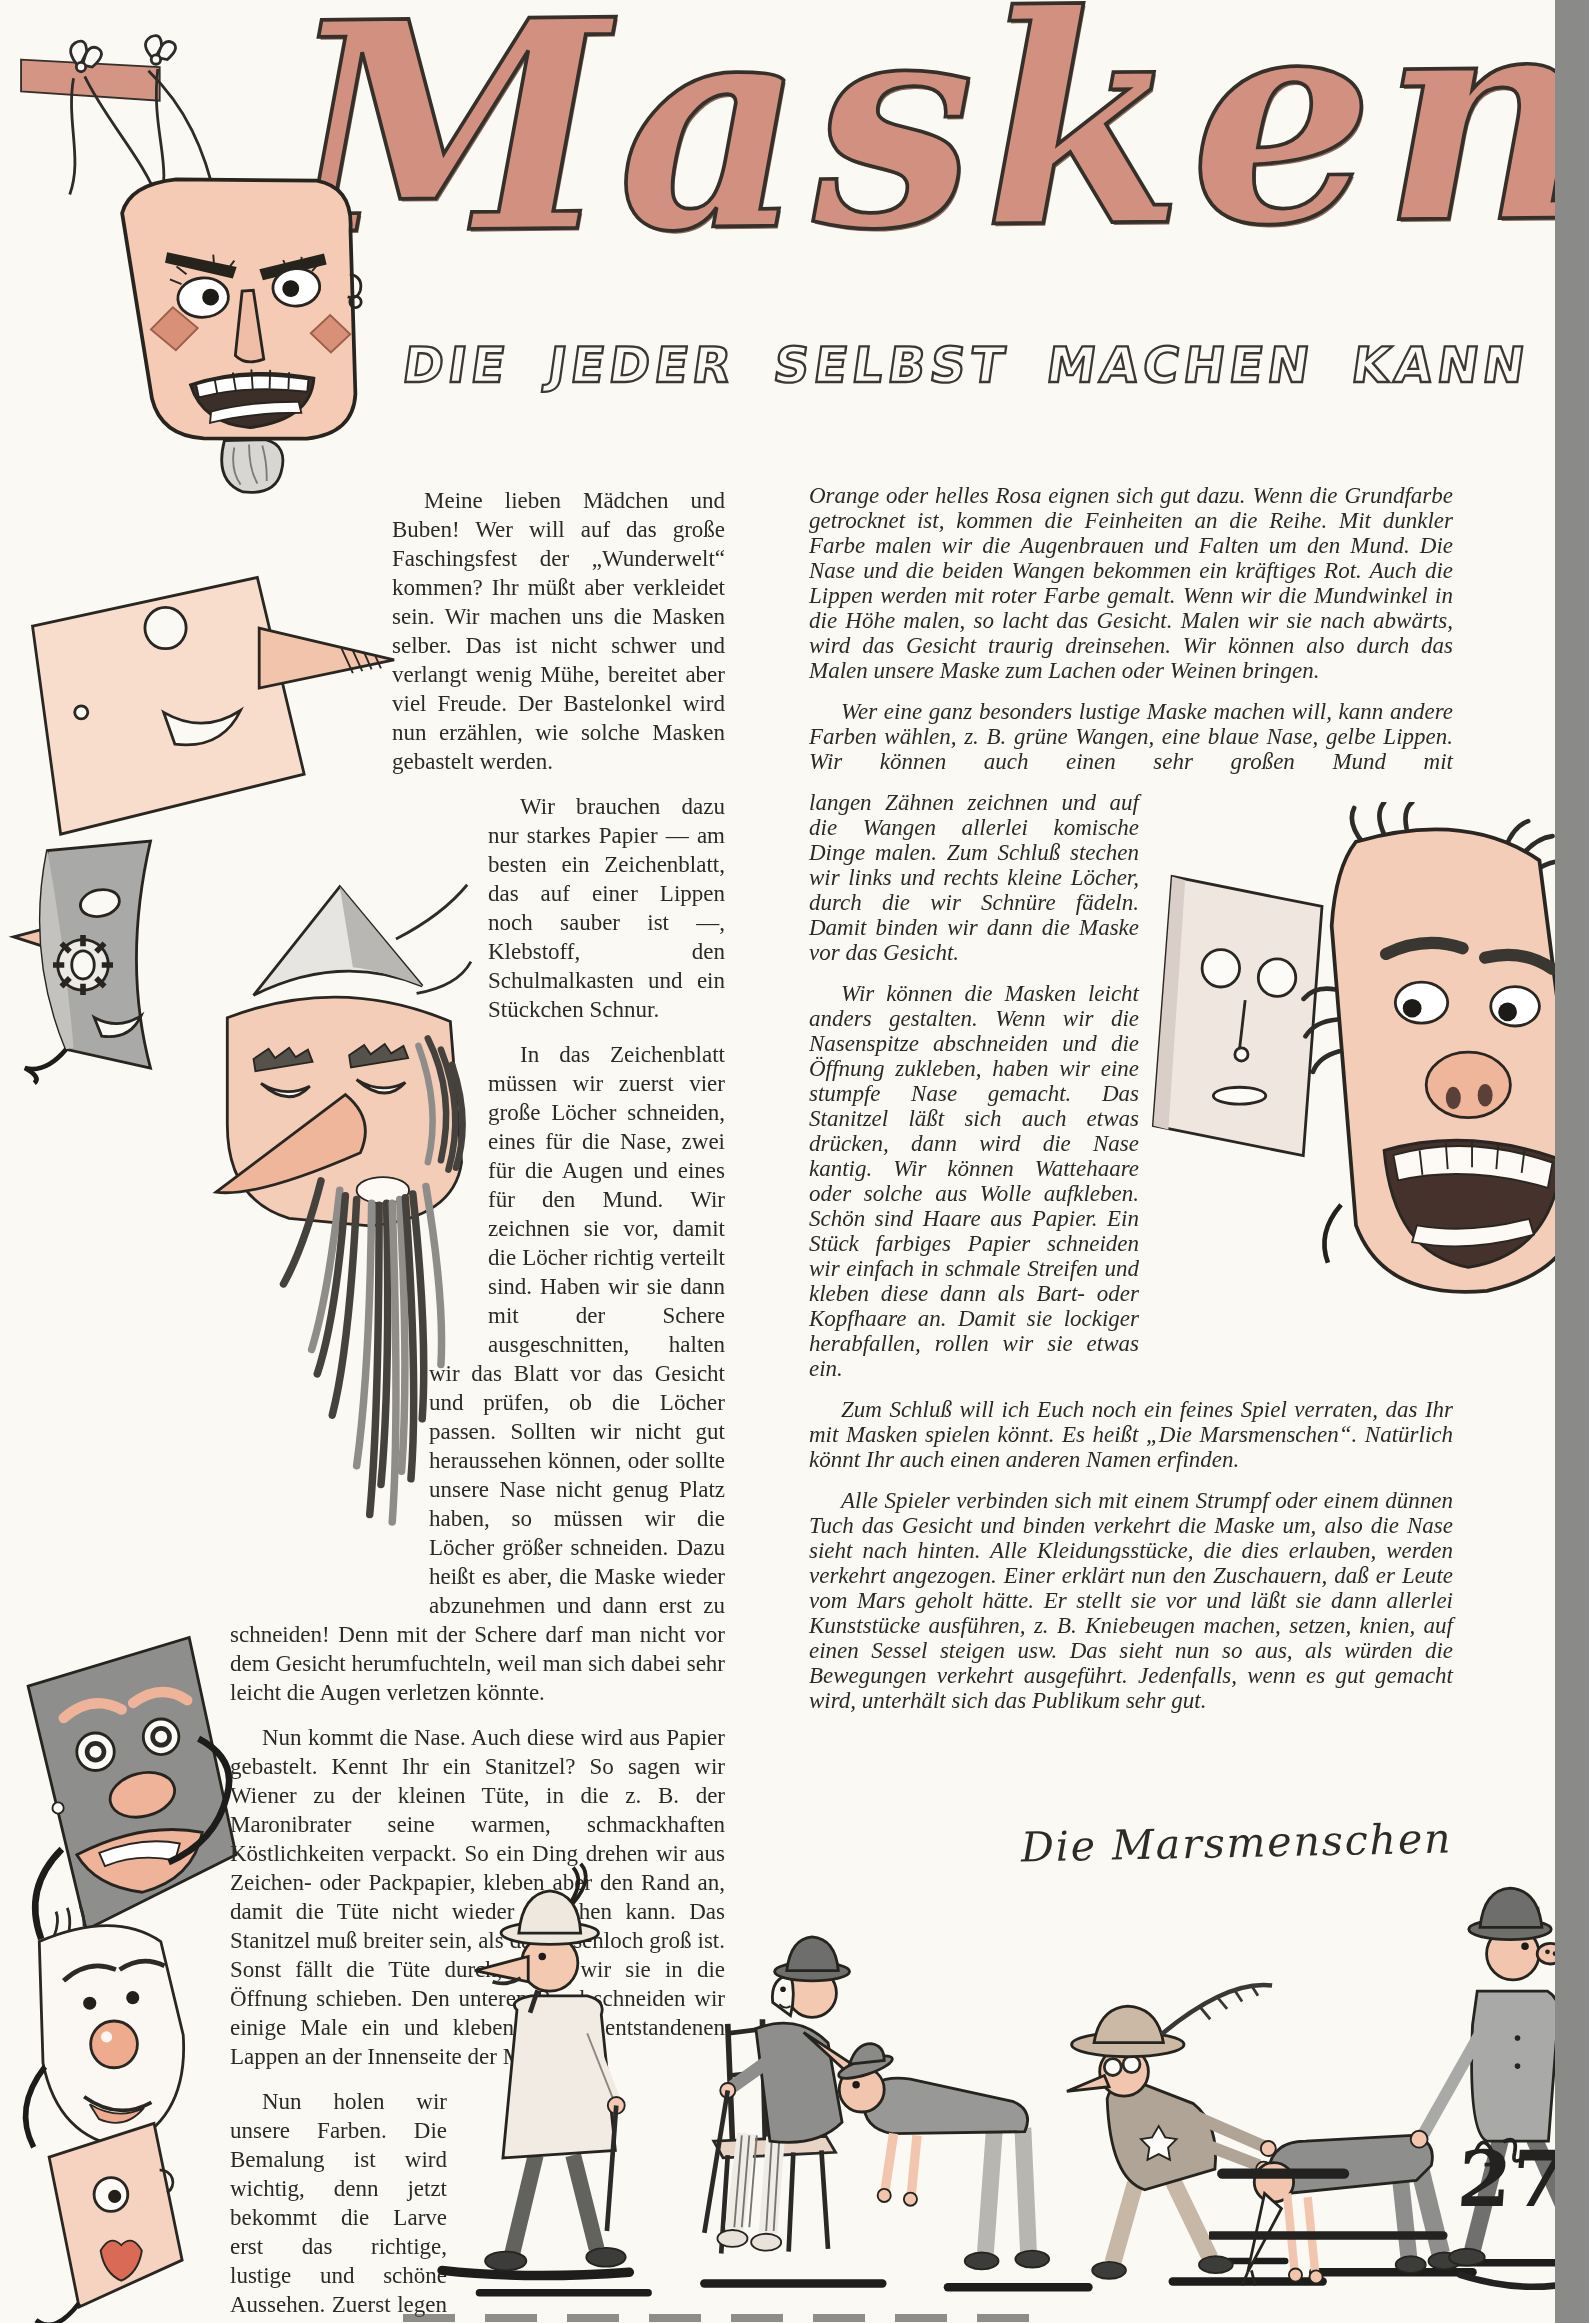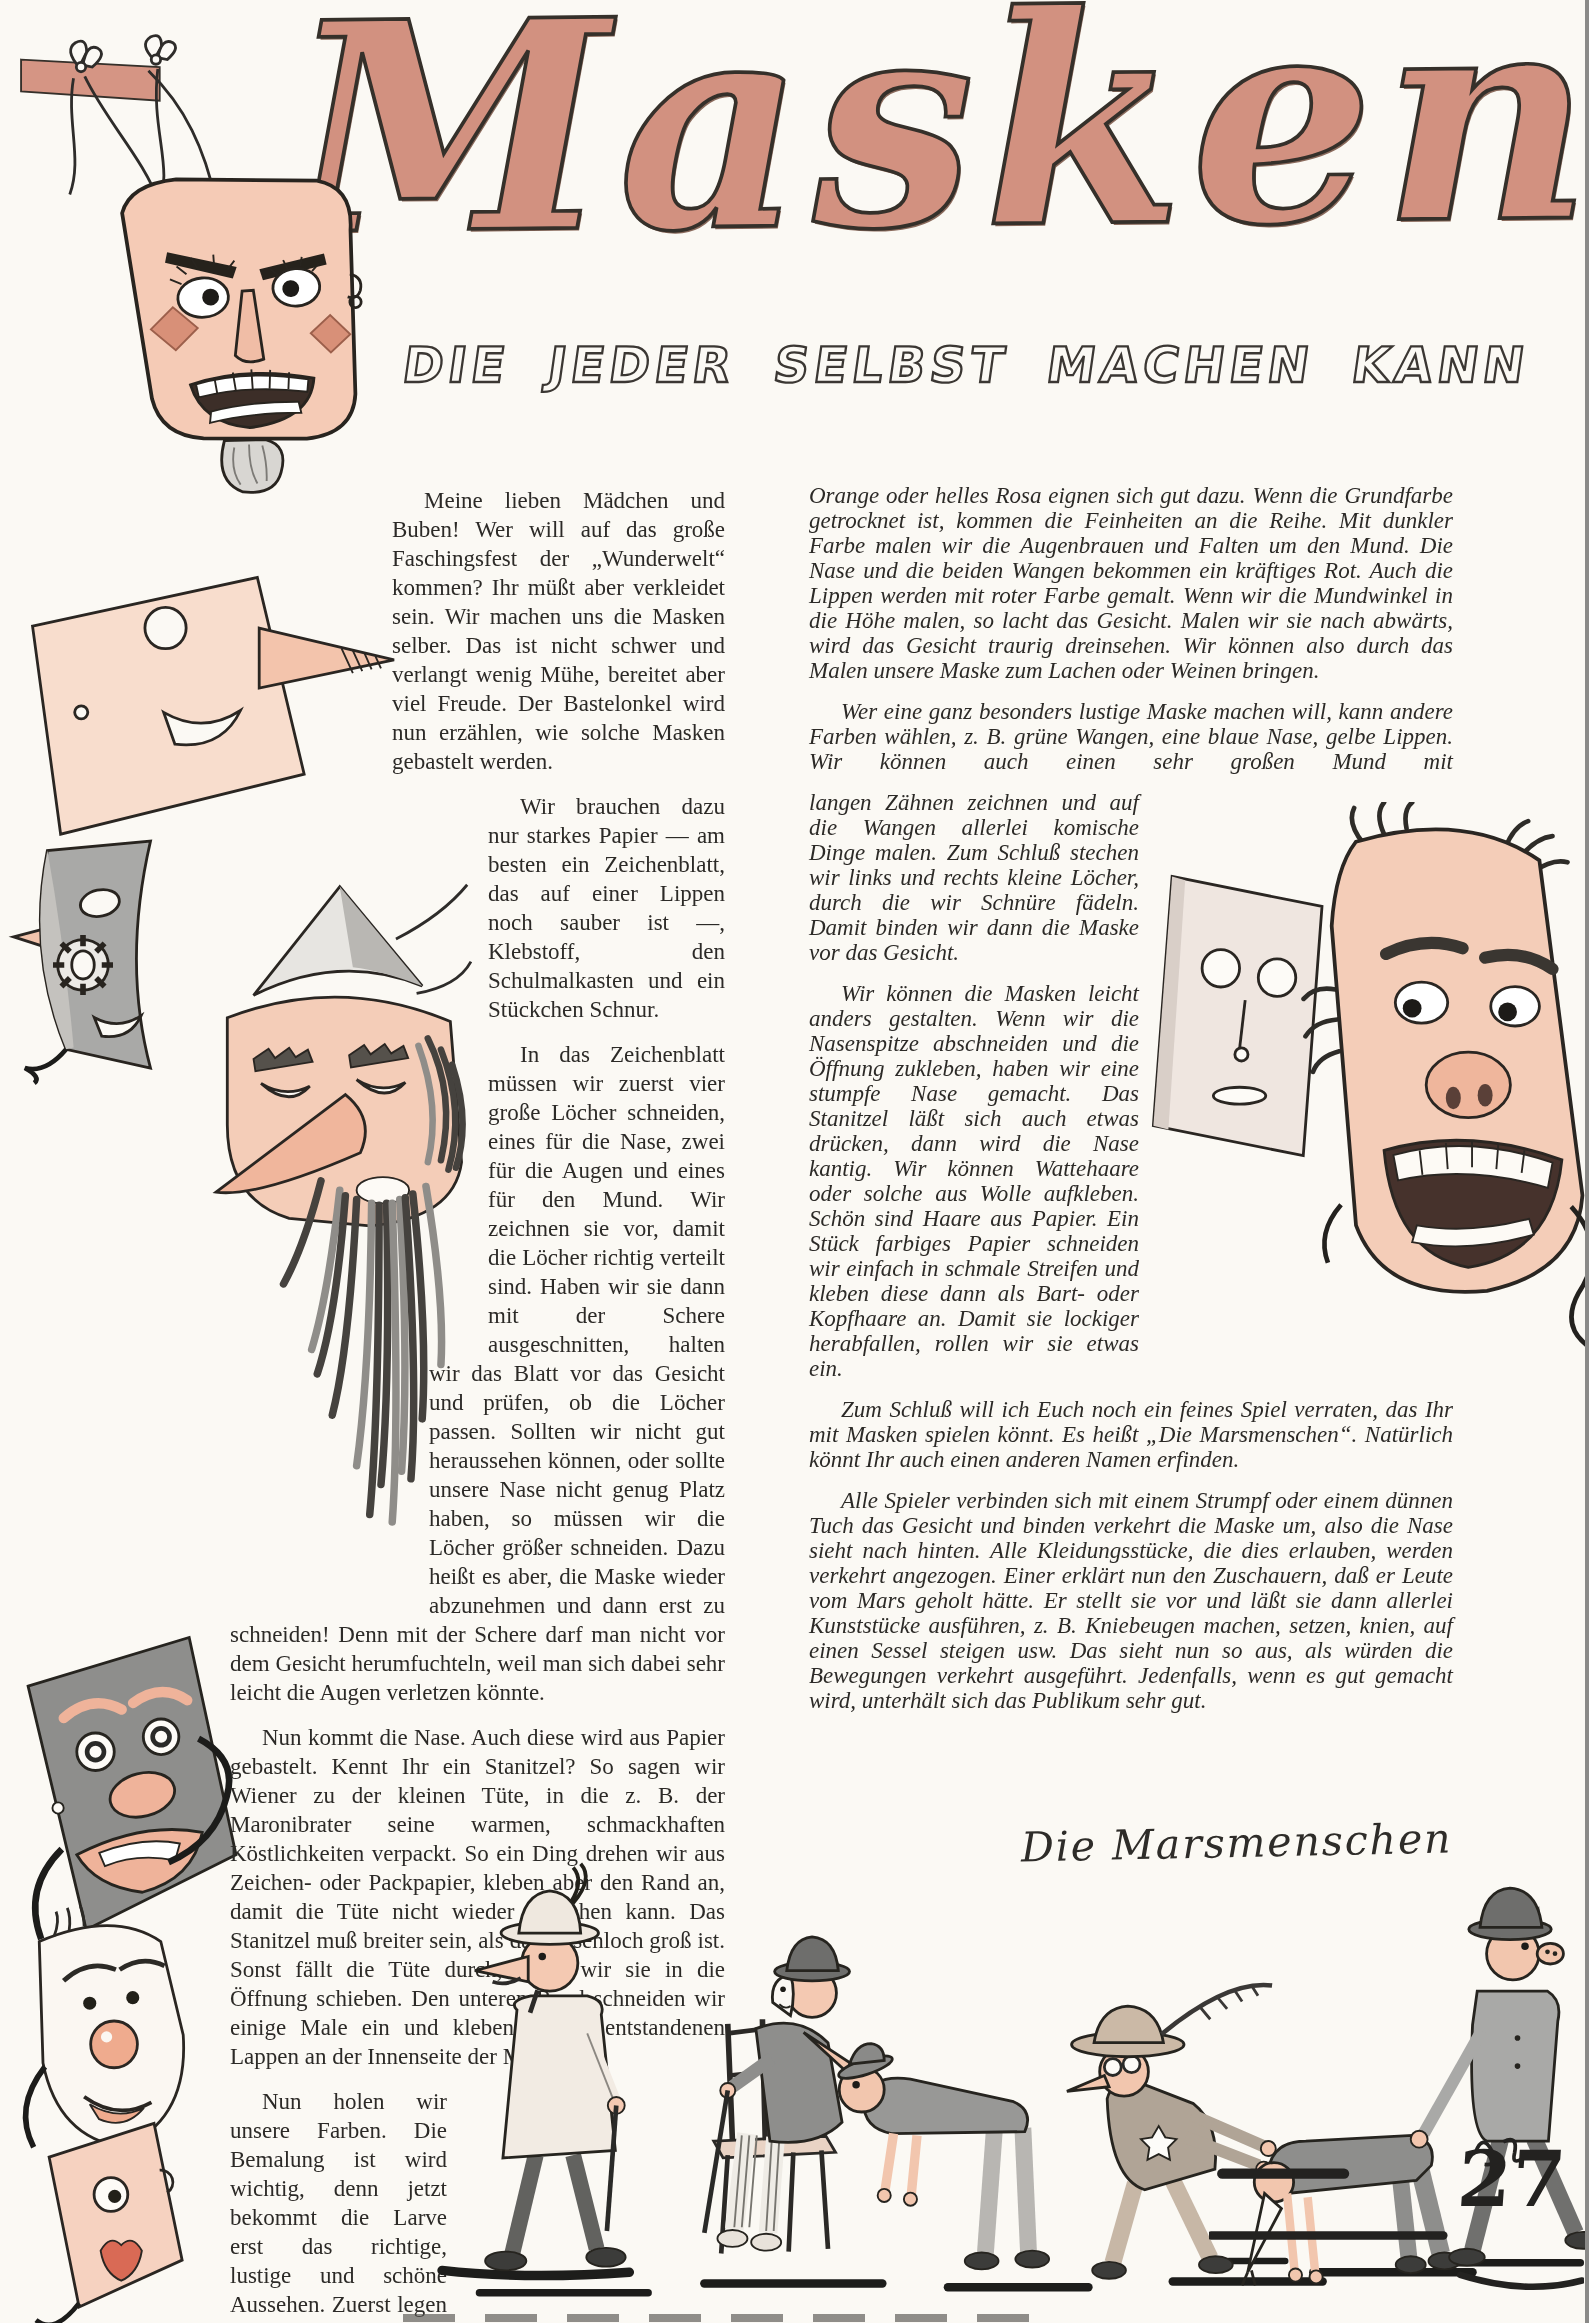--- a/index.html
+++ b/index.html
@@ -1,17 +1,17 @@
 <!DOCTYPE html>
 <html lang="de" style="font-size:15px"><head>
 <meta charset="utf-8">
 <style>
   html,body{margin:0;padding:0;background:#8a8a88;}
   .page{position:relative;width:1555px;height:2324px;background:#fbf9f4;overflow:hidden;
-        font-family:"Liberation Serif",serif;color:#2c2a27;padding-left:30px;}
+        font-family:"Liberation Serif",serif;color:#2c2a27;}
   .title{position:absolute;left:290px;top:-47px;width:1302px;
          font-family:"DejaVu Serif",serif;font-style:italic;font-weight:bold;
          font-size:289px;letter-spacing:7.5px;color:#d29180;
          -webkit-text-stroke:3.7px #35302a;text-shadow:1.9px 2.8px 0 #8a6a5c;
          transform:rotate(-0.6deg);white-space:nowrap;}
   .subtitle{position:absolute;left:403px;top:337px;
          font-family:"DejaVu Sans",sans-serif;font-weight:bold;font-size:49px;
          letter-spacing:4.7px;word-spacing:17px;color:#fbf9f4;
          -webkit-text-stroke:2.3px #3b3733;transform:skewX(-8deg);white-space:nowrap;}
   .col{position:absolute;text-align:justify;}

